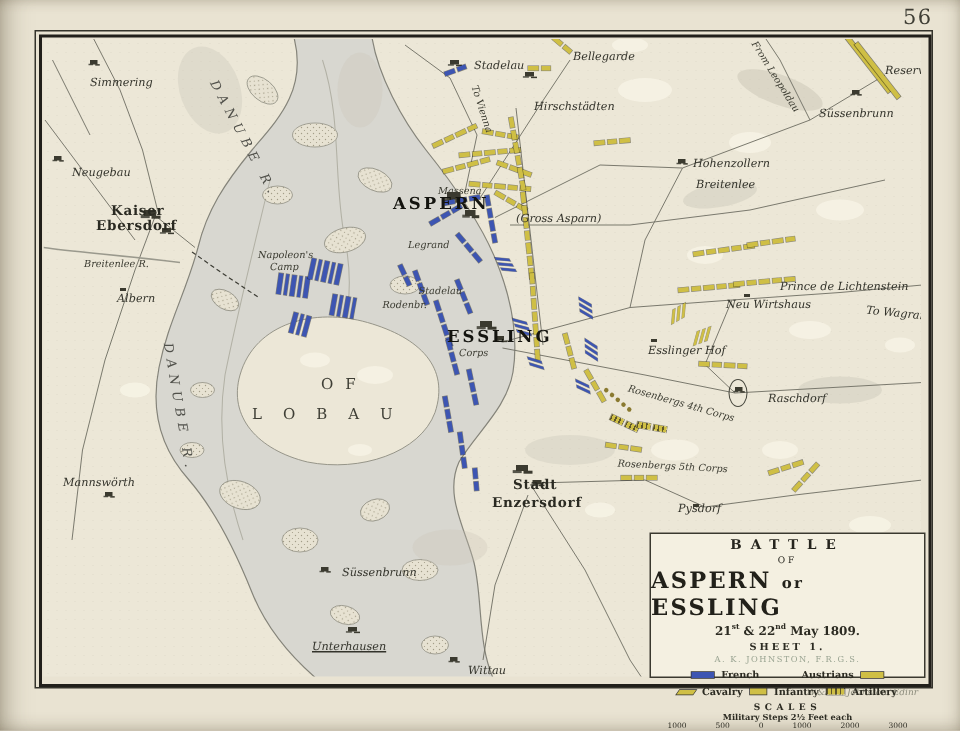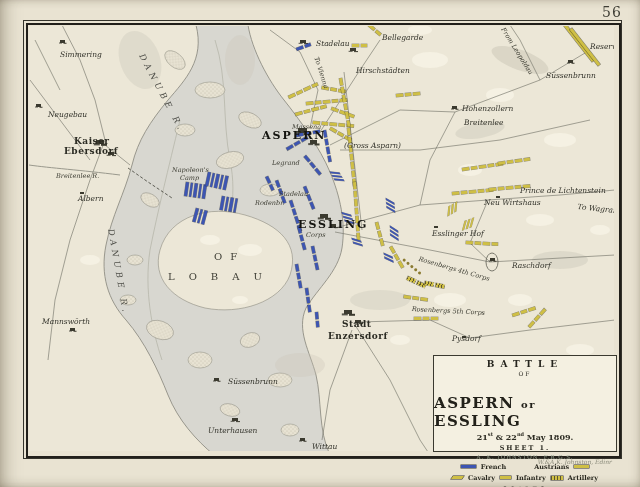--- a/index.html
+++ b/index.html
@@ -39,21 +39,21 @@
   .unit .cavb{width:2px;height:8px;transform:skewX(-35deg);background:var(--c);box-shadow:0 0 0 .3px rgba(20,20,10,.4);}
   .unit .artb{width:9px;height:4px;background:repeating-linear-gradient(90deg,#5d552a 0 1px,var(--c) 1px 3px);box-shadow:0 0 0 .4px rgba(20,20,10,.45);}
   .unit .dot{width:3px;height:3px;border-radius:50%;background:#8a7a30;}
   .unit .stripb{height:2.6px;background:var(--c);box-shadow:0 0 0 .5px rgba(20,20,10,.5);}
   
   .cartouche{position:absolute;left:433px;top:355px;width:184px;height:97px;background:#f4f0e1;
     border:1px solid #3a392f;z-index:5;display:flex;flex-direction:column;align-items:center;
     padding-top:3px;box-sizing:border-box;}
   .c-battle{font-size:9px;font-weight:bold;letter-spacing:6px;color:#26251e;}
   .c-of{font-size:6px;letter-spacing:2px;color:#26251e;margin-top:1px;}
-  .c-main{font-size:15px;font-weight:bold;letter-spacing:1.5px;color:#22211a;margin-top:17px;}
+  .c-main{font-size:15px;font-weight:bold;letter-spacing:1.5px;color:#22211a;margin-top:1px;}
   .c-main .or{font-size:10px;font-weight:bold;}
   .c-date{font-size:8px;font-weight:bold;color:#2c2b22;margin-top:1px;}
   .c-date sup{font-size:5px;}
   .c-sheet{font-size:6.5px;font-weight:bold;letter-spacing:2px;color:#2c2b22;margin-top:2px;}
   .c-author{font-size:5.5px;letter-spacing:1px;color:#9aa492;margin-top:2px;}
   .leg-row{display:flex;align-items:center;gap:5px;font-size:6.5px;font-weight:bold;color:#2c2b22;margin-top:3px;}
   .sw{display:inline-block;box-shadow:0 0 0 .5px #333;}
   .sw-fr{width:15px;height:3.5px;background:var(--fr,#3d55b2);}
   .sw-au{width:15px;height:3.5px;background:var(--au,#cfbf45);}
   .sw-cav{width:11px;height:3px;background:var(--au,#cfbf45);transform:skewX(-35deg);}
@@ -205,21 +205,21 @@
         <div class="mlabel ital" style="left: 520px; top: 186px;">Prince de Lichtenstein</div>
         <div class="mlabel ital" style="left: 578px; top: 202px; transform: rotate(6deg);">To Wagram</div>
         <div class="mlabel ital" style="left: 432px; top: 229px;">Esslinger Hof</div>
         <div class="mlabel ital" style="left: 512px; top: 261px;">Raschdorf</div>
         <div class="mlabel tiny-ital" style="left: 420px; top: 255px; transform: rotate(16deg);">Rosenbergs 4th Corps</div>
         <div class="mlabel tiny-ital" style="left: 412px; top: 305px; transform: rotate(3deg);">Rosenbergs 5th Corps</div>
         <div class="mlabel ital" style="left: 452px; top: 334px;">Pysdorf</div>
         <div class="mlabel town-lg" style="left: 342px; top: 319px;">Stadt</div>
         <div class="mlabel town-lg" style="left: 328px; top: 331px;">Enzersdorf</div>
         <div class="mlabel ital" style="left: 228px; top: 377px;">Süssenbrunn</div>
-        <div class="mlabel ital" style="left: 208px; top: 426px;">Unterhausen</div>
+        <div class="mlabel ital" style="left: 208px; top: 426px; text-decoration: underline;">Unterhausen</div>
         <div class="mlabel ital" style="left: 312px; top: 442px;">Wittau</div>
         <div class="town-marker" style="left: 298px; top: 128px; width: 9px; height: 4.95px; box-shadow: rgb(59, 58, 47) 4.5px 3.15px 0px -1px, rgb(85, 84, 74) -3.6px 2.7px 0px -1px;"></div>
         <div class="town-marker" style="left: 310px; top: 140px; width: 7px; height: 3.85px; box-shadow: rgb(59, 58, 47) 3.5px 2.45px 0px -1px, rgb(85, 84, 74) -2.8px 2.1px 0px -1px;"></div>
         <div class="town-marker" style="left: 320px; top: 214px; width: 8px; height: 4.4px; box-shadow: rgb(59, 58, 47) 4px 2.8px 0px -1px, rgb(85, 84, 74) -3.2px 2.4px 0px -1px;"></div>
         <div class="town-marker" style="left: 330px; top: 224px; width: 6px; height: 3.3px; box-shadow: rgb(59, 58, 47) 3px 2.1px 0px -1px, rgb(85, 84, 74) -2.4px 1.8px 0px -1px;"></div>
         <div class="town-marker" style="left: 344px; top: 310px; width: 8px; height: 4.4px; box-shadow: rgb(59, 58, 47) 4px 2.8px 0px -1px, rgb(85, 84, 74) -3.2px 2.4px 0px -1px;"></div>
         <div class="town-marker" style="left: 355px; top: 320px; width: 6px; height: 3.3px; box-shadow: rgb(59, 58, 47) 3px 2.1px 0px -1px, rgb(85, 84, 74) -2.4px 1.8px 0px -1px;"></div>
         <div class="town-marker" style="left: 96px; top: 140px; width: 8px; height: 4.4px; box-shadow: rgb(59, 58, 47) 4px 2.8px 0px -1px, rgb(85, 84, 74) -3.2px 2.4px 0px -1px;"></div>
         <div class="town-marker" style="left: 108px; top: 152px; width: 6px; height: 3.3px; box-shadow: rgb(59, 58, 47) 3px 2.1px 0px -1px, rgb(85, 84, 74) -2.4px 1.8px 0px -1px;"></div>
         <div class="town-marker" style="left: 300px; top: 40px; width: 6px; height: 3.3px; box-shadow: rgb(59, 58, 47) 3px 2.1px 0px -1px, rgb(85, 84, 74) -2.4px 1.8px 0px -1px;"></div>

